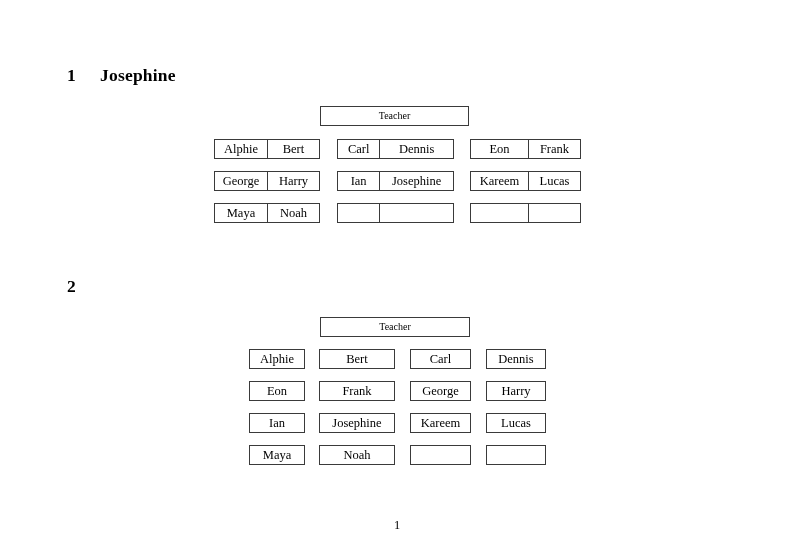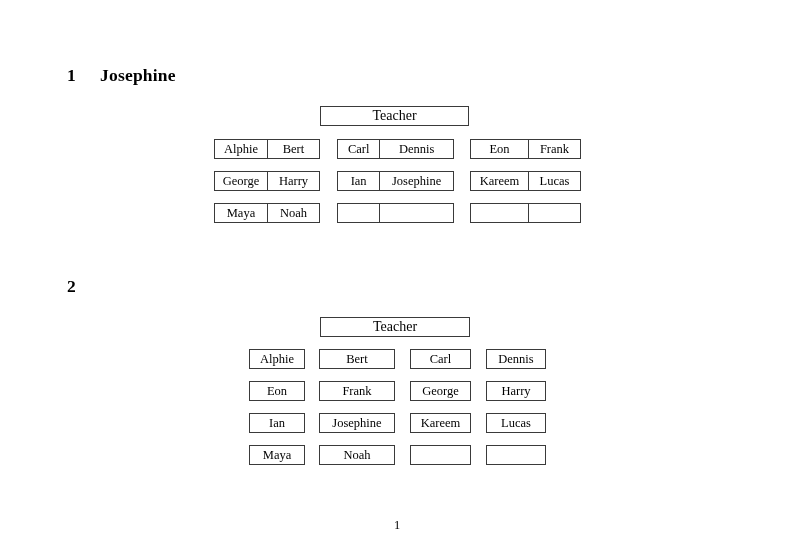--- a/index.html
+++ b/index.html
@@ -52,21 +52,21 @@
     display: flex;
     align-items: center;
     justify-content: center;
     font-size: 12.5px;
     line-height: 1;
     white-space: nowrap;
   }
 
   .teacher-box {
     height: 20px;
-    font-size: 14px;
+    font-size: 10px;
   }
 
   
   .pair-box {
     position: absolute;
     box-sizing: border-box;
     border: 1px solid #3a3a3a;
     background: #ffffff;
     height: 20px;
     display: flex;

